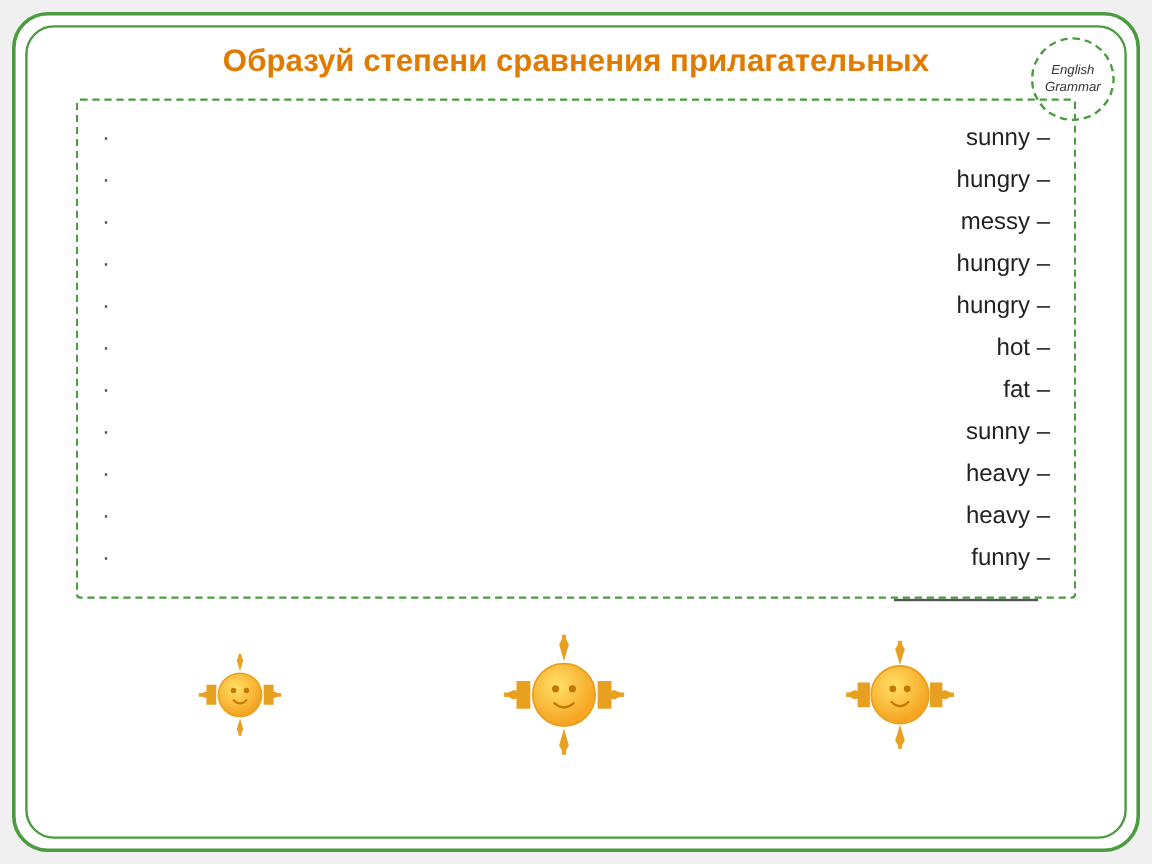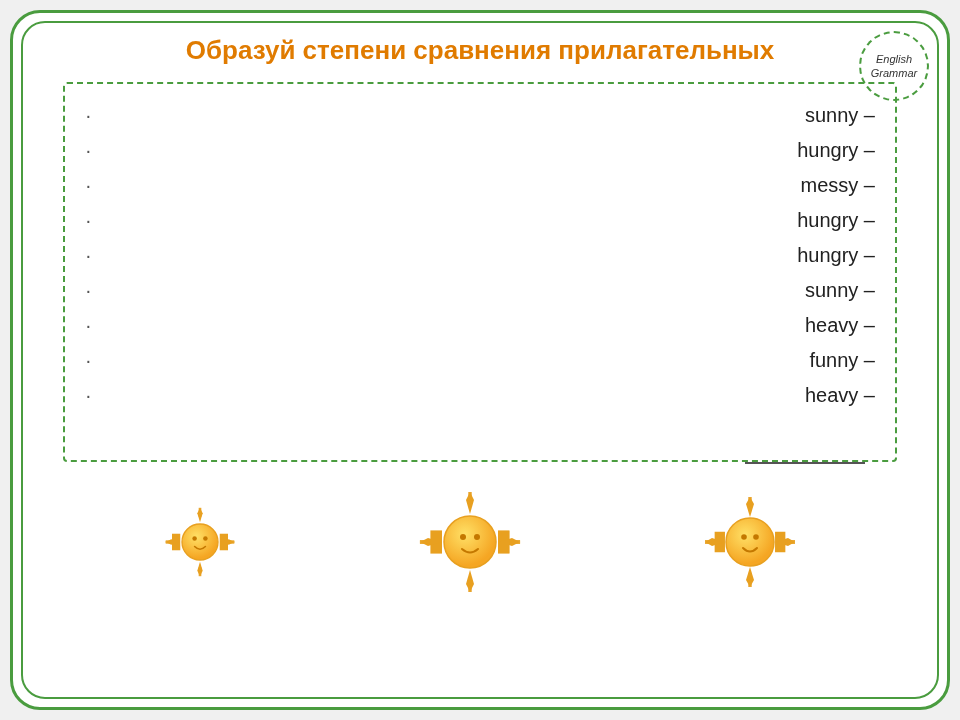--- a/index.html
+++ b/index.html
@@ -135,24 +135,26 @@
   <div class="title">Образуй степени сравнения прилагательных</div>
 
   <div class="word-box">
     <ul class="word-list">
 
     <li>sunny –</li>
         <li>hungry –</li>
         <li>messy –</li>
         <li>hungry –</li>
         <li>hungry –</li>
+        <li>hot –</li>
+        <li>fat –</li>
         <li>sunny –</li>
         <li>heavy –</li>
+        <li>heavy –</li>
         <li>funny –</li>
-        <li>heavy –</li>
       </ul>
     <div class="underline-right"></div>
   </div>
 
   <div class="bottom-section">
 
     <svg class="sun-small" viewBox="0 0 100 100" xmlns="http://www.w3.org/2000/svg">
       <g transform="translate(50,50)">
 
         <g stroke="#e8a020" stroke-width="3" opacity="0.9">

